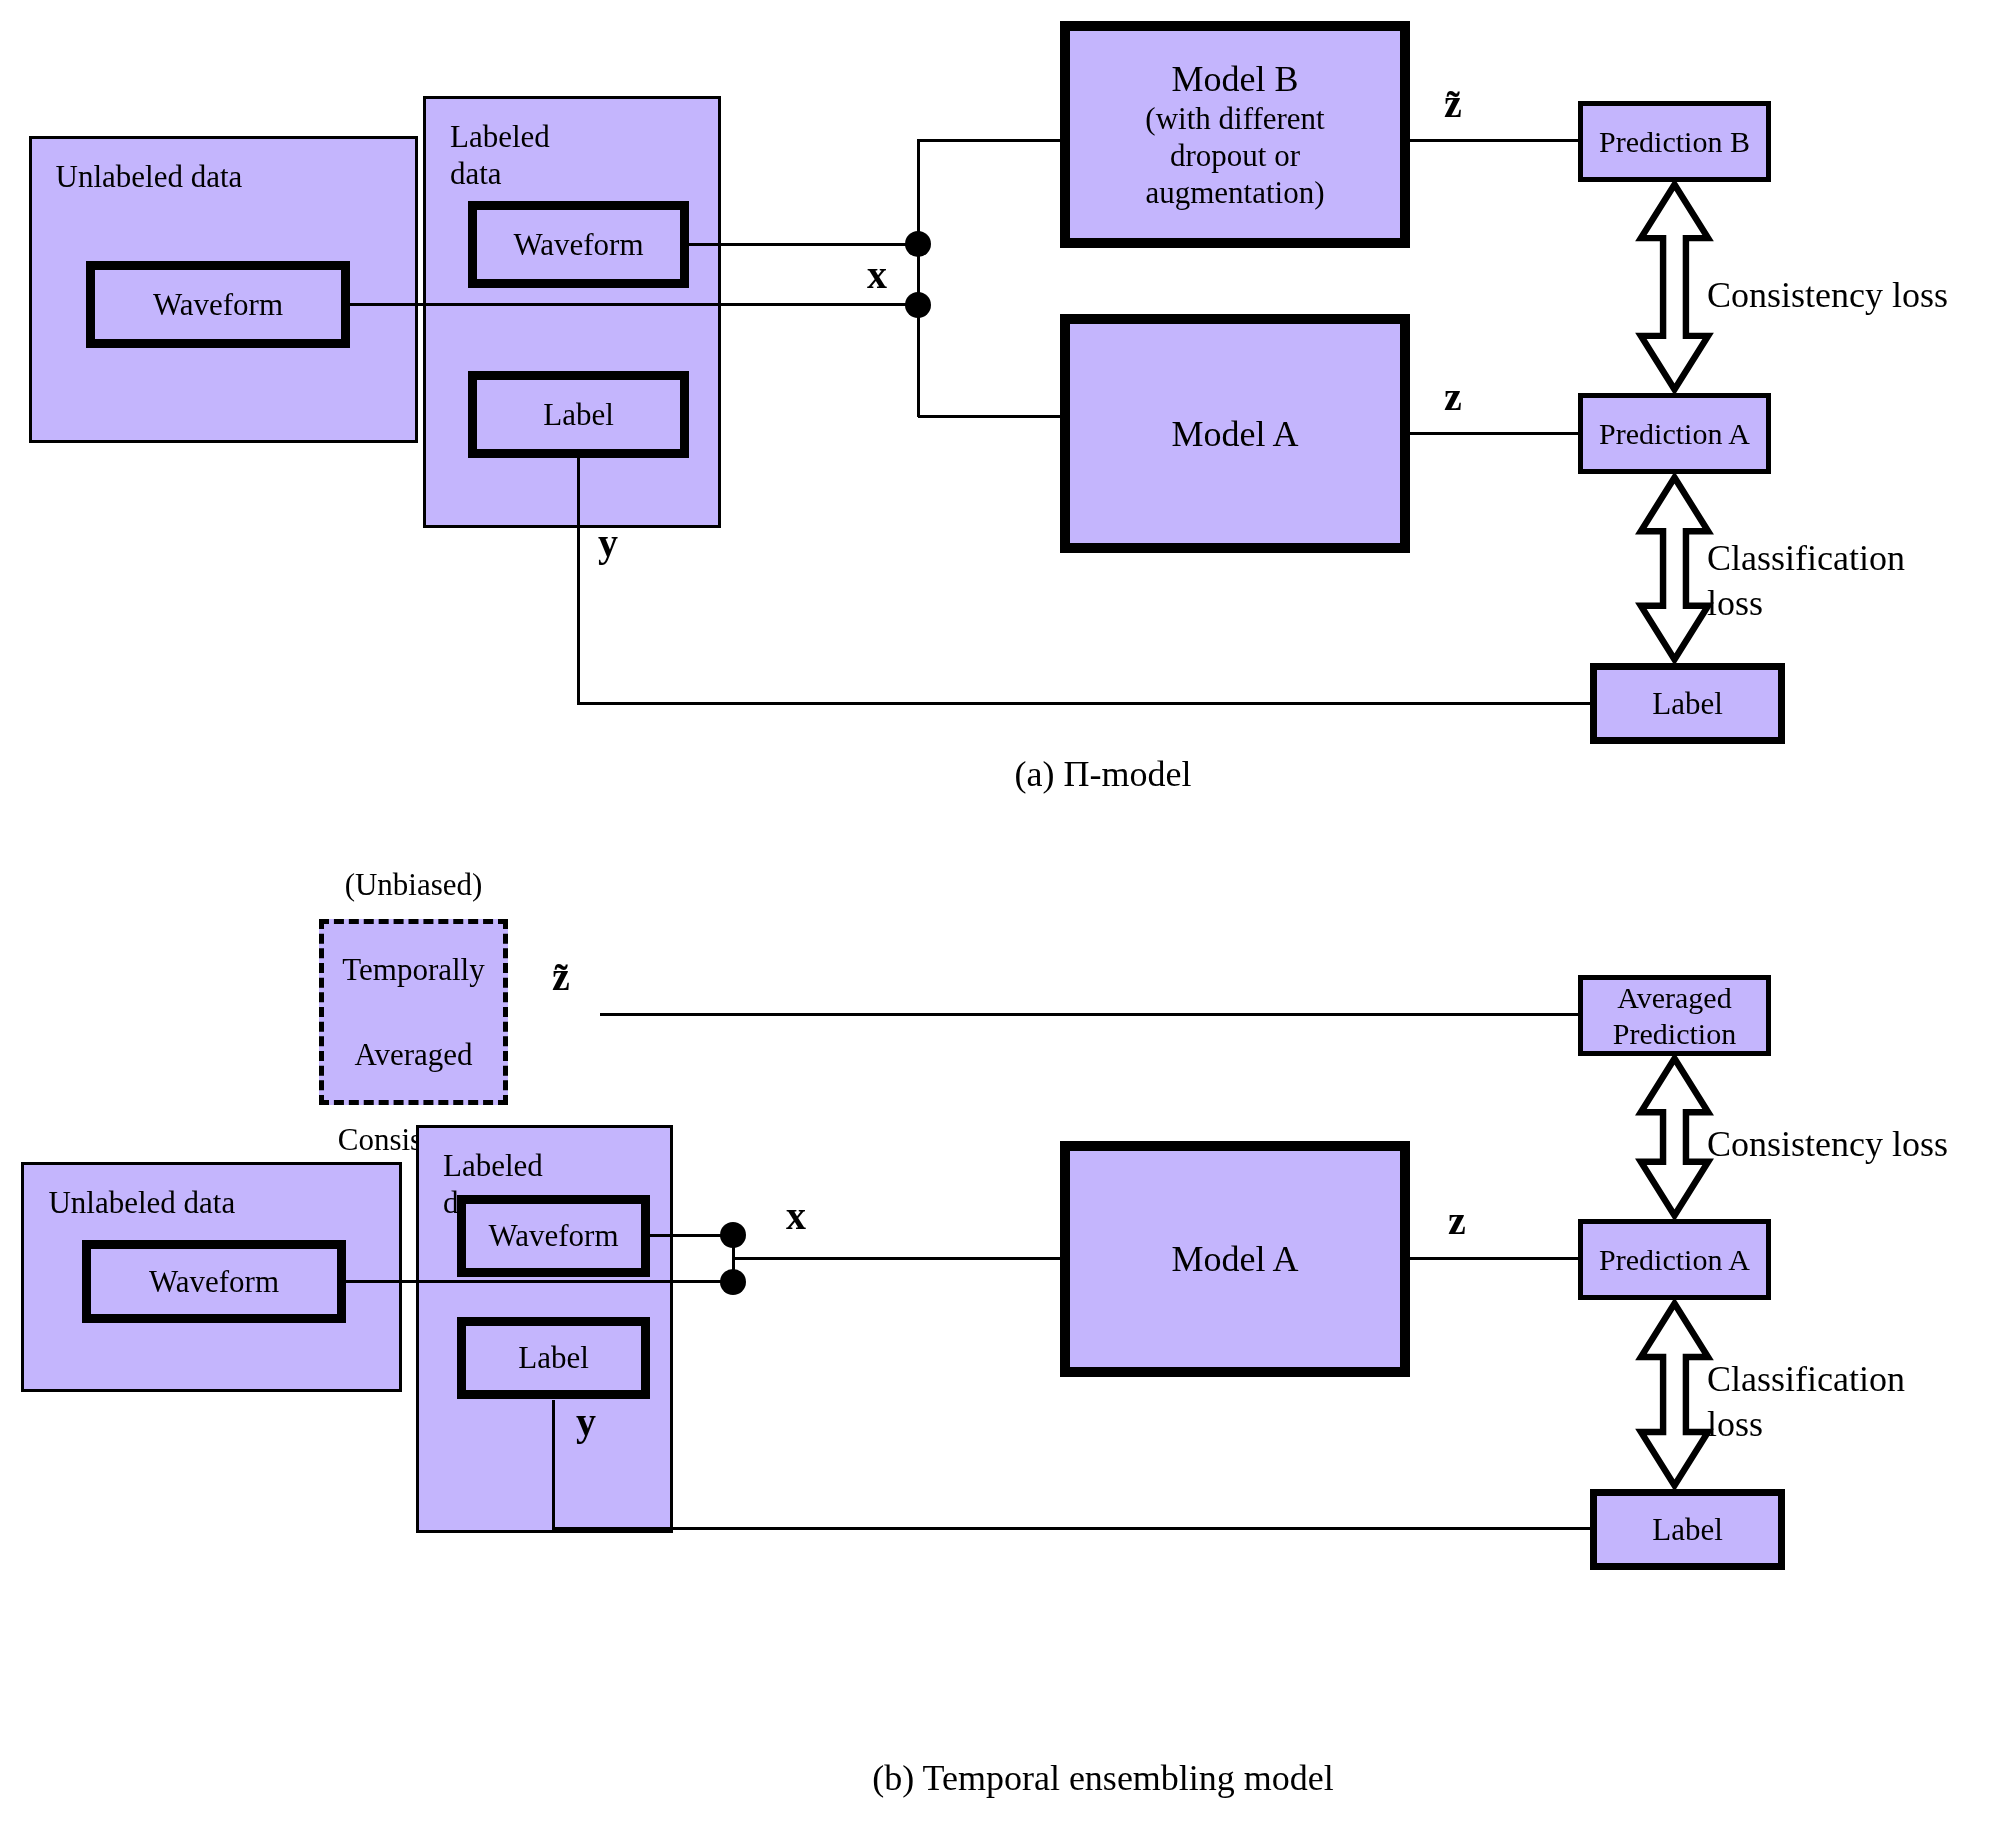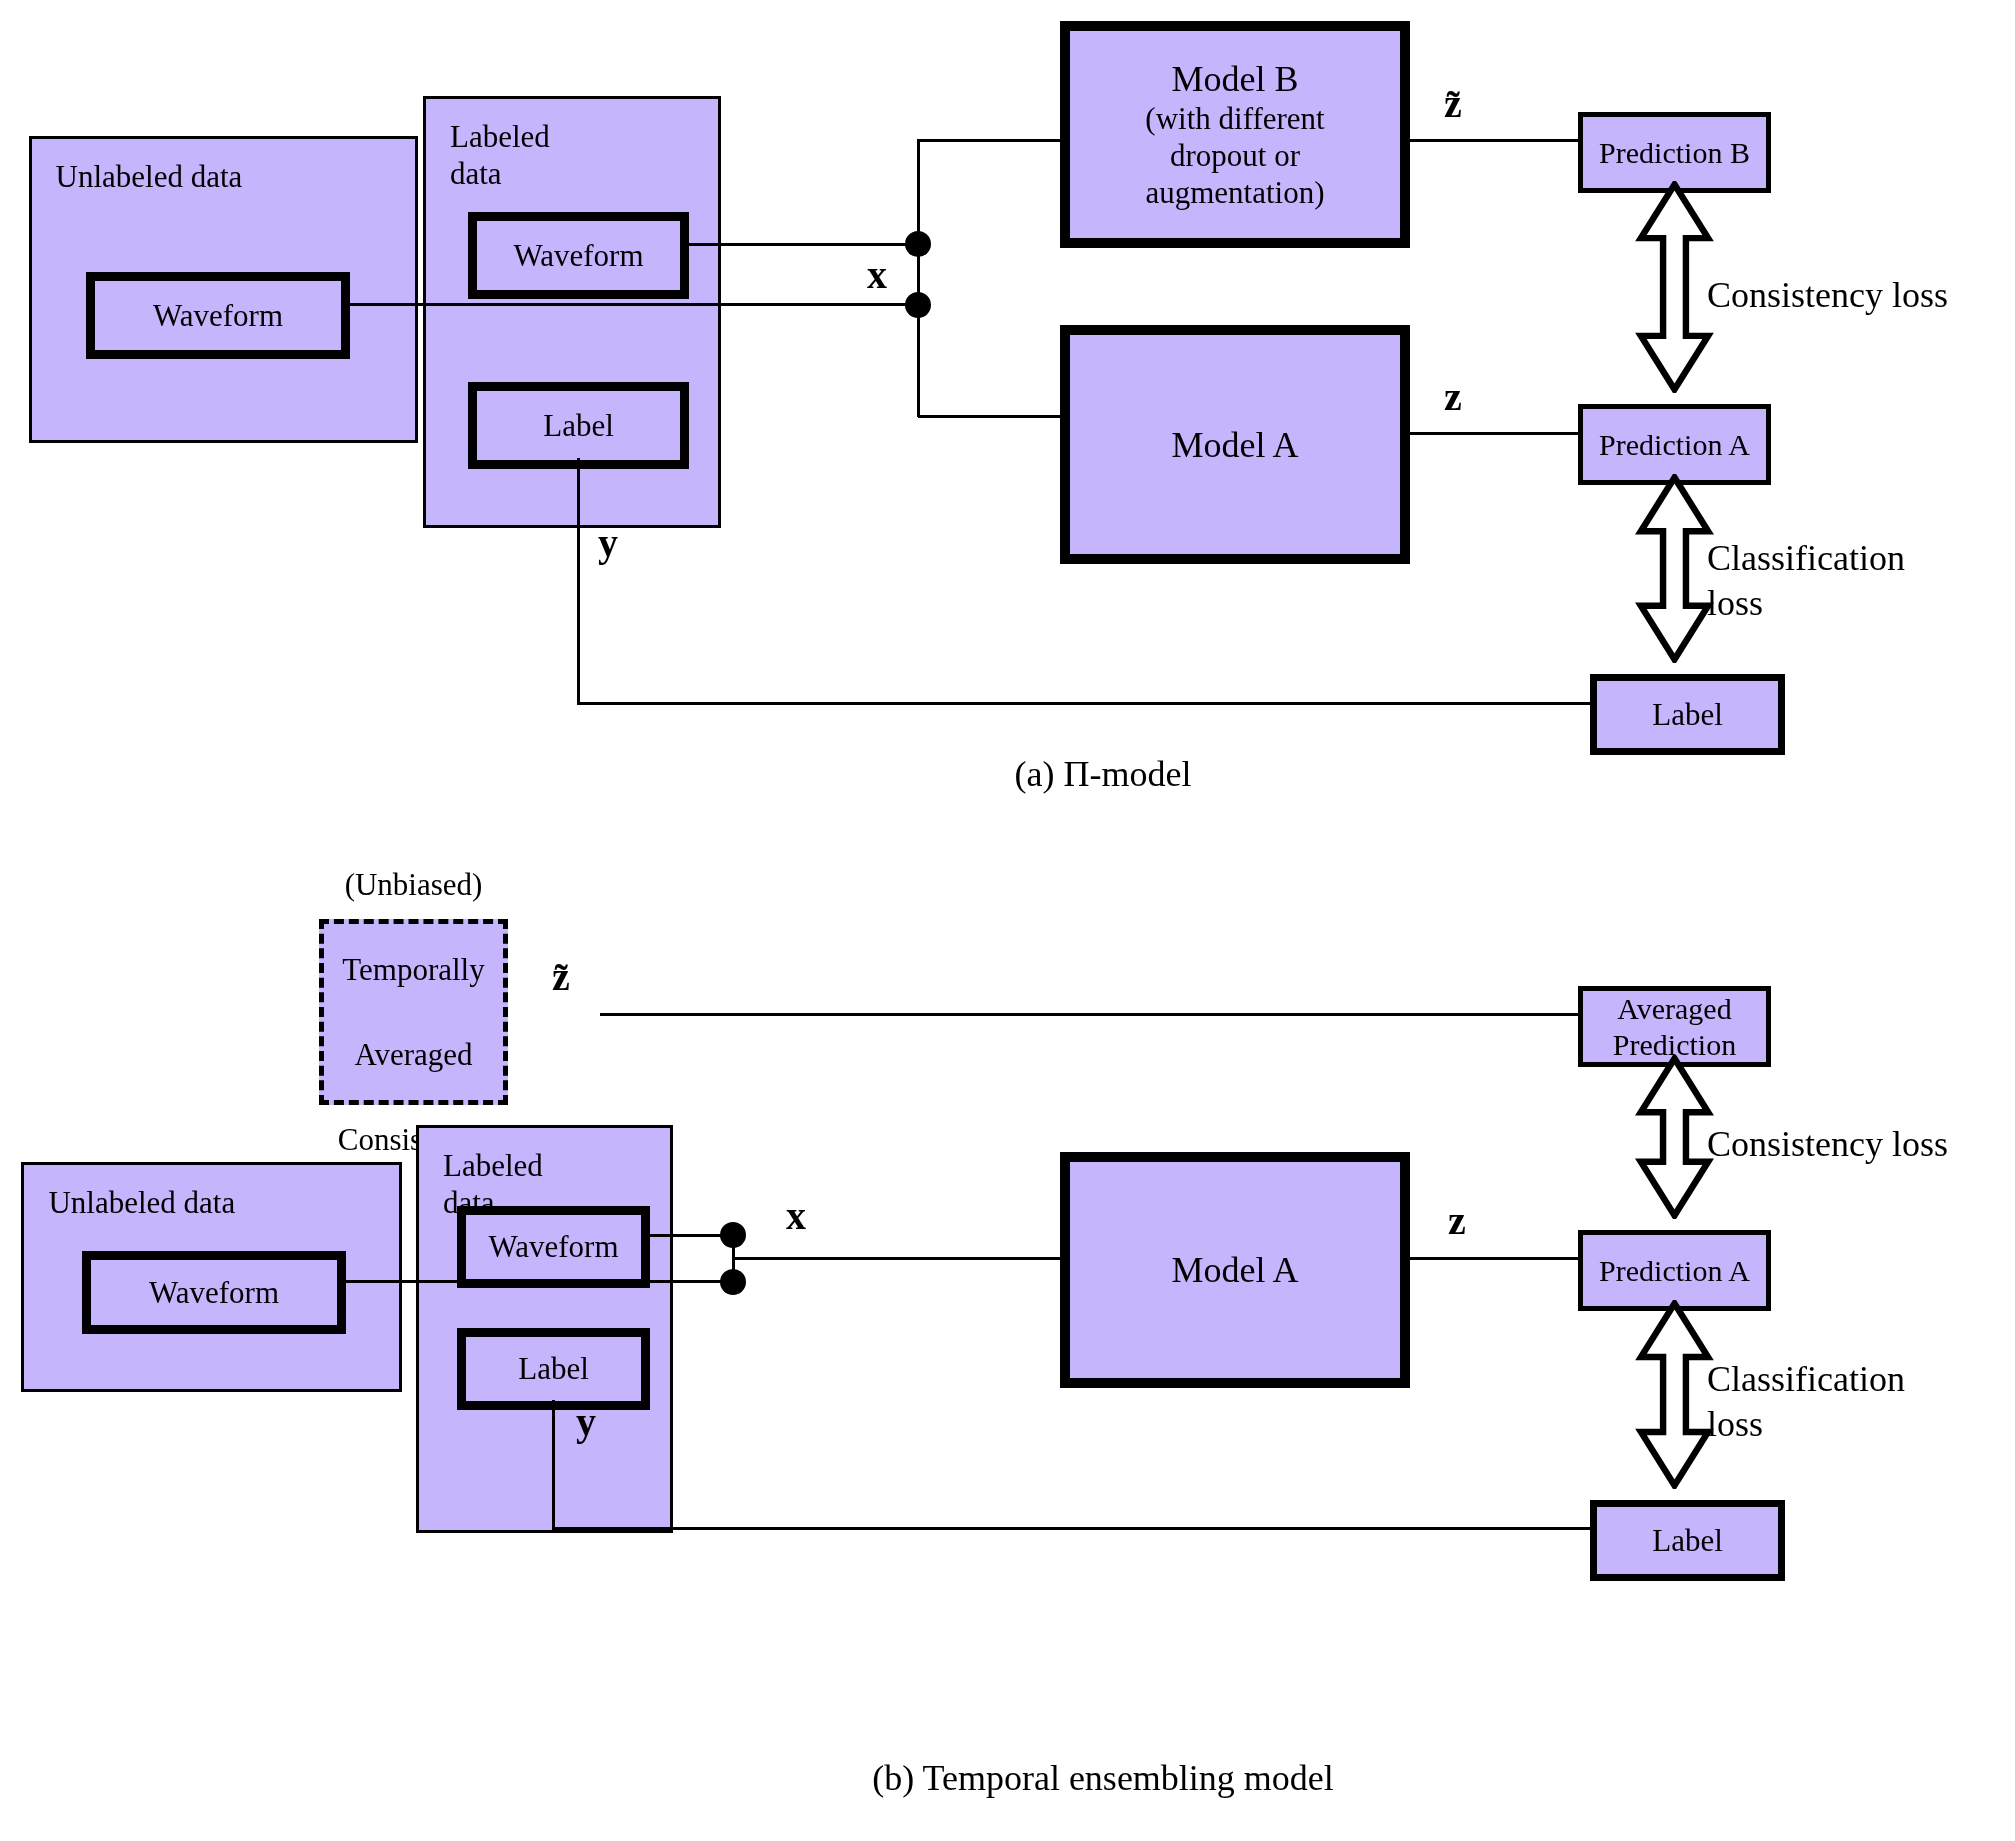--- a/index.html
+++ b/index.html
@@ -10,21 +10,21 @@
     font-family:"Liberation Serif","DejaVu Serif",serif;
     color:#000;
     overflow:hidden;
   }
   .box{position:absolute;background:#c4b5fd;border:3.6px solid #000;box-sizing:border-box;}
   .b-mid{border-width:9.3px;}
   .b-thick{border-width:10.7px;}
   .b-pred{border-width:5.7px;}
   .b-label{border-width:7.1px;}
   .b-dash{border:5.7px dashed #000;gap:48px;}
-  .center{display:flex;align-items:center;justify-content:center;text-align:center;margin-top:11px;}
+  .center{display:flex;align-items:center;justify-content:center;text-align:center;}
   .col{display:flex;flex-direction:column;align-items:center;justify-content:center;text-align:center;}
   .title-pad{padding:18.6px 0 0 24px;font-size:31px;line-height:1.22;}
   .fs42{font-size:30px;}
   .fs44{font-size:31px;}
   .fs50{font-size:36px;}
   .hline,.vline{position:absolute;background:#000;}
   .dot{position:absolute;width:26px;height:26px;background:#000;border-radius:50%;transform:translate(-50%,-50%);}
   .var{position:absolute;font-weight:bold;font-size:40px;transform:translate(-50%,-50%);line-height:1;}
   .loss-text{position:absolute;font-size:36px;line-height:1.25;}
   .caption{position:absolute;font-size:36px;transform:translateX(-50%);white-space:nowrap;}

